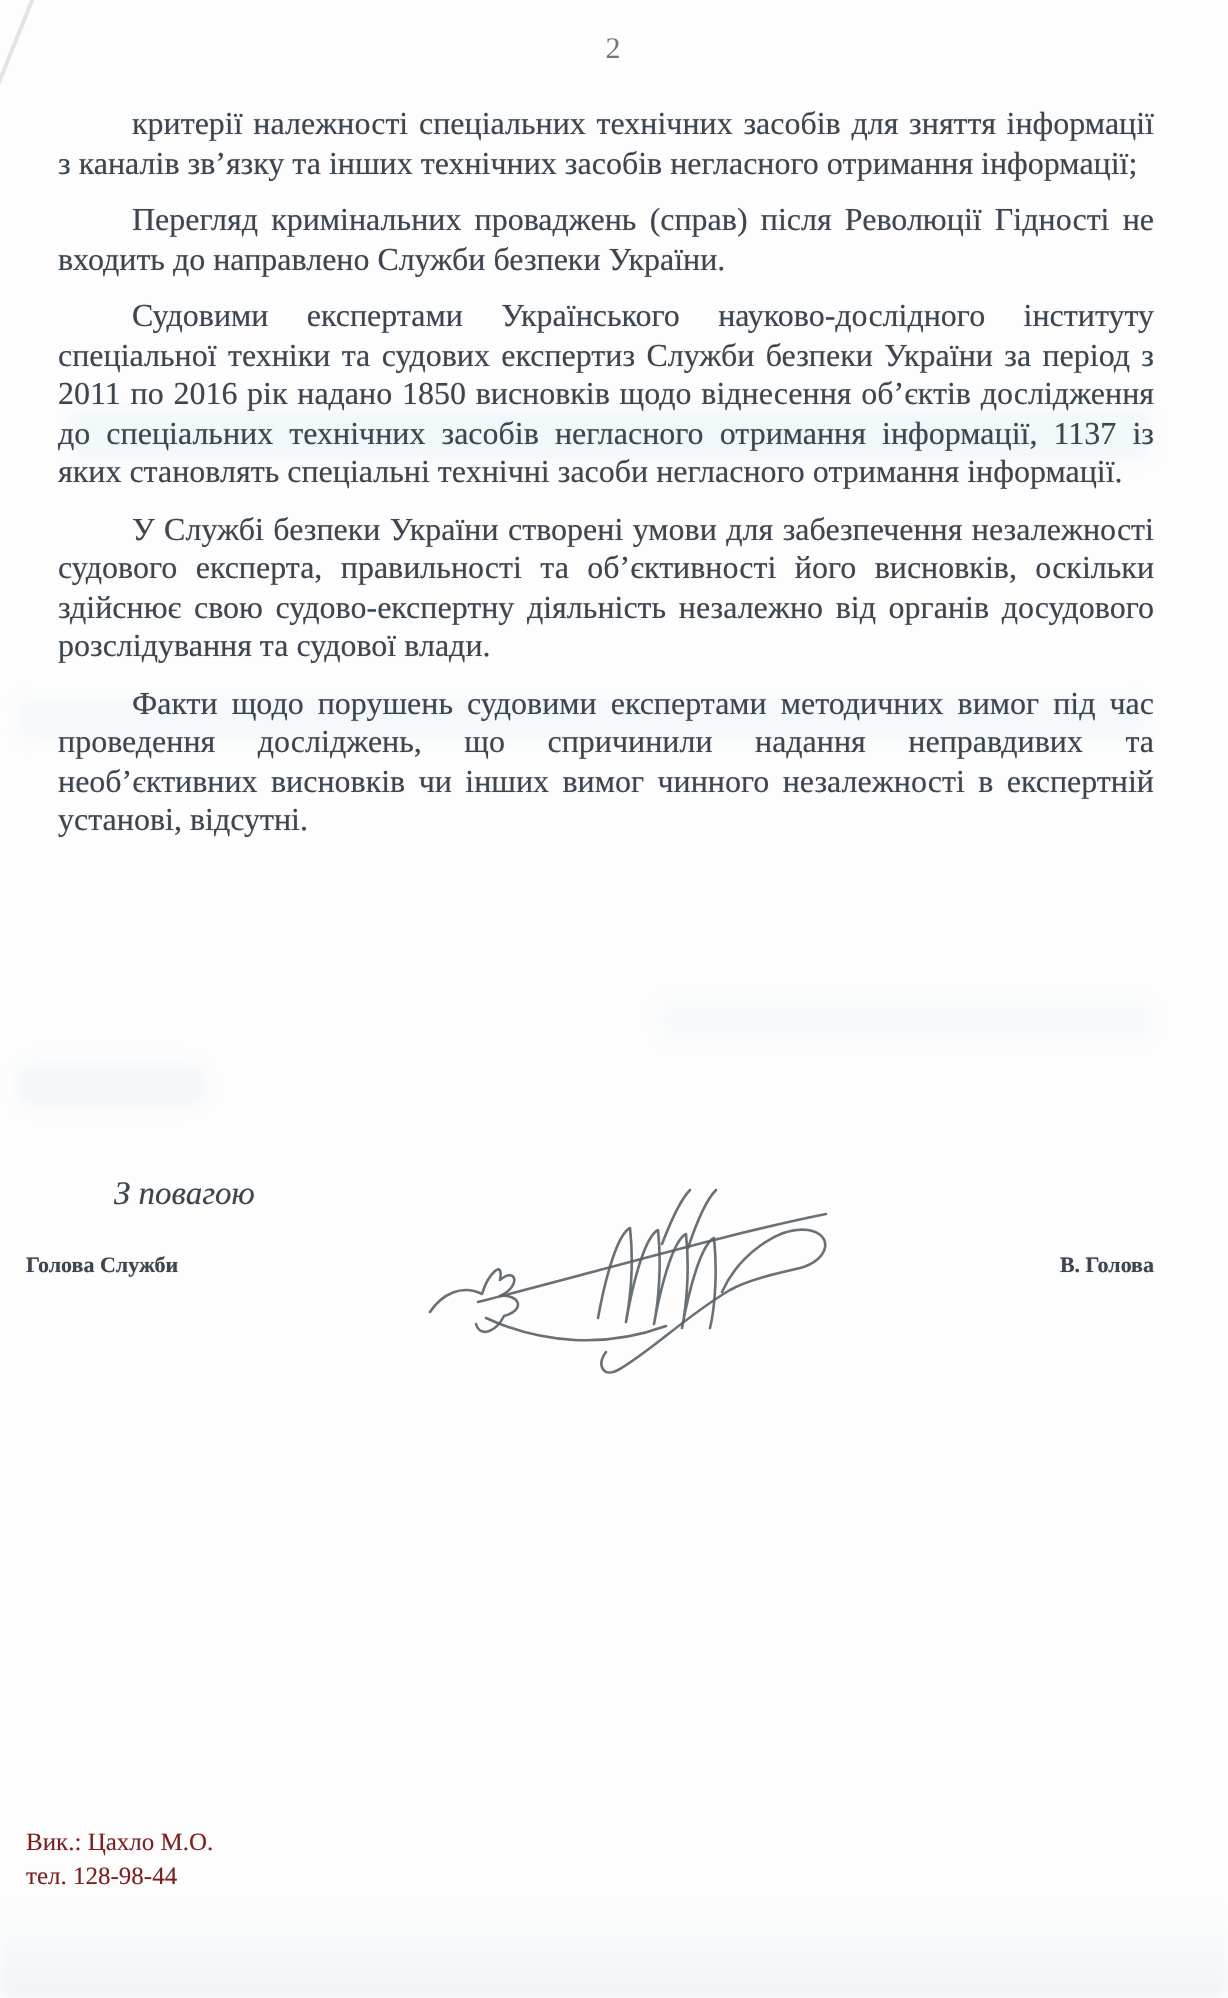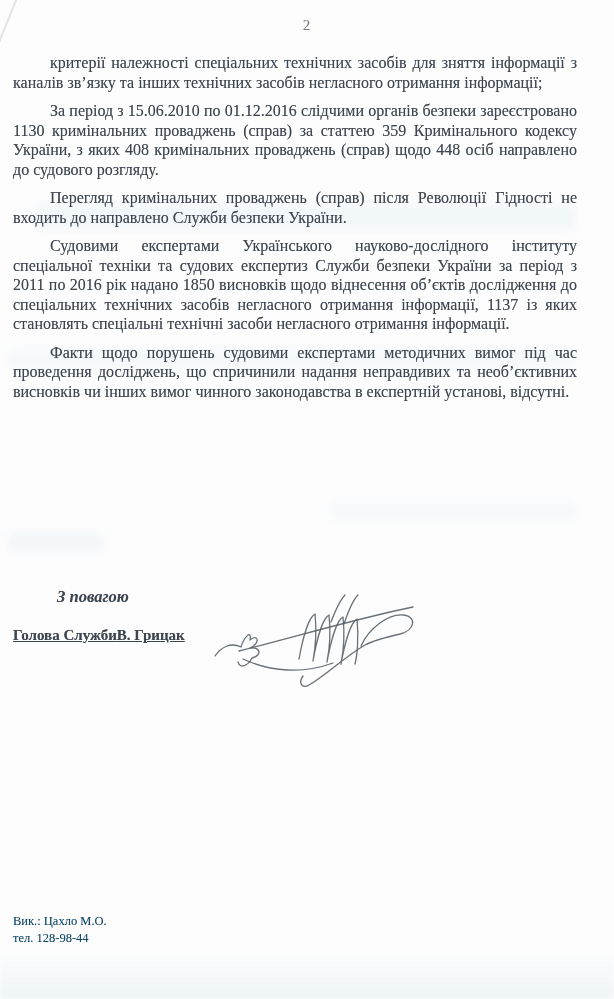--- a/index.html
+++ b/index.html
@@ -58,47 +58,45 @@
   .body-text {
     position: absolute;
     top: 53px;
     left: 13px;
     width: 564px;
     font-size: 16px;
     line-height: 19.5px;
     text-align: justify;
   }
   .body-text p {
-    margin: 0 0 9px 0;
+    margin: 0 0 9px 16px;
     text-indent: 37px;
     text-shadow: 0 0 0.5px rgba(61,69,79,0.45);
   }
 
   .salutation {
     position: absolute;
     left: 57px;
     top: 587px;
     font-size: 16.5px;
     font-style: italic;
     text-shadow: 0 0 0.5px rgba(61,69,79,0.4);
-    font-weight: bold;
   }
 
   .sign-row {
     position: absolute;
     left: 13px;
     top: 627px;
     width: 564px;
     display: flex;
-    justify-content: flex-start;
+    justify-content: space-between;
     align-items: flex-start;
-    font-size: 15px;
+    font-size: 11px;
     font-weight: bold;
     text-shadow: 0 0 0.5px rgba(61,69,79,0.5);
-    text-decoration: underline;
   }
 
   .signature-svg {
     position: absolute;
     left: 203px;
     top: 592px;
     z-index: 2;
     pointer-events: none;
   }
   .signature-svg path {
@@ -109,52 +107,52 @@
     stroke-linejoin: round;
     opacity: 0.9;
   }
 
   .doc-footer {
     position: absolute;
     left: 13px;
     top: 913px;
     font-size: 12.5px;
     line-height: 17px;
-    color: #0c4a6e;
+    color: #7f1d1d;
     text-shadow: 0 0 0.4px rgba(75,82,89,0.4);
   }
 </style>
 </head>
 <body>
 
 <div class="page">
 
   <div class="corner-artifact"></div>
 
   <div class="scan-patch patch-a"></div>
   <div class="scan-patch patch-b"></div>
   <div class="scan-patch patch-c"></div>
   <div class="scan-patch patch-d"></div>
   <div class="scan-patch patch-e"></div>
 
   <div class="page-number">2</div>
 
   <div class="body-text">
     <p>критерії належності спеціальних технічних засобів для зняття інформації з каналів зв’язку та інших технічних засобів негласного отримання інформації;</p>
-    <p>За період з 15.06.2010 по 01.12.2016 слідчими органів безпеки зареєстровано 1130 кримінальних проваджень (справ) за статтею 359 Кримінального кодексу України, з яких 408 кримінальних проваджень (справ) щодо 448 осіб направлено до судового розгляду.</p>
     <p>Перегляд кримінальних проваджень (справ) після Революції Гідності не входить до направлено Служби безпеки України.</p>
     <p>Судовими експертами Українського науково-дослідного інституту спеціальної техніки та судових експертиз Служби безпеки України за період з 2011 по 2016 рік надано 1850 висновків щодо віднесення об’єктів дослідження до спеціальних технічних засобів негласного отримання інформації, 1137 із яких становлять спеціальні технічні засоби негласного отримання інформації.</p>
-    <p>Факти щодо порушень судовими експертами методичних вимог під час проведення досліджень, що спричинили надання неправдивих та необ’єктивних висновків чи інших вимог чинного законодавства в експертній установі, відсутні.</p>
+    <p>У Службі безпеки України створені умови для забезпечення незалежності судового експерта, правильності та об’єктивності його висновків, оскільки здійснює свою судово-експертну діяльність незалежно від органів досудового розслідування та судової влади.</p>
+    <p>Факти щодо порушень судовими експертами методичних вимог під час проведення досліджень, що спричинили надання неправдивих та необ’єктивних висновків чи інших вимог чинного незалежності в експертній установі, відсутні.</p>
   </div>
 
   <div class="salutation">З повагою</div>
 
   <div class="sign-row">
     <span>Голова Служби</span>
-    <span>В. Грицак</span>
+    <span>В. Голова</span>
   </div>
 
   <svg class="signature-svg" width="250" height="100" viewBox="0 0 250 100" aria-hidden="true">
 
     <path d="M12 64 C18 55 28 50 38 55 C41 45 49 37 47 48 C55 41 58 51 47 56 C57 55 60 63 49 66 C45 74 37 77 35 70"></path>
 
     <path d="M210 15 C160 25 95 44 36 59"></path>
 
     <path d="M40 67 C68 80 100 82 130 71"></path>
 

